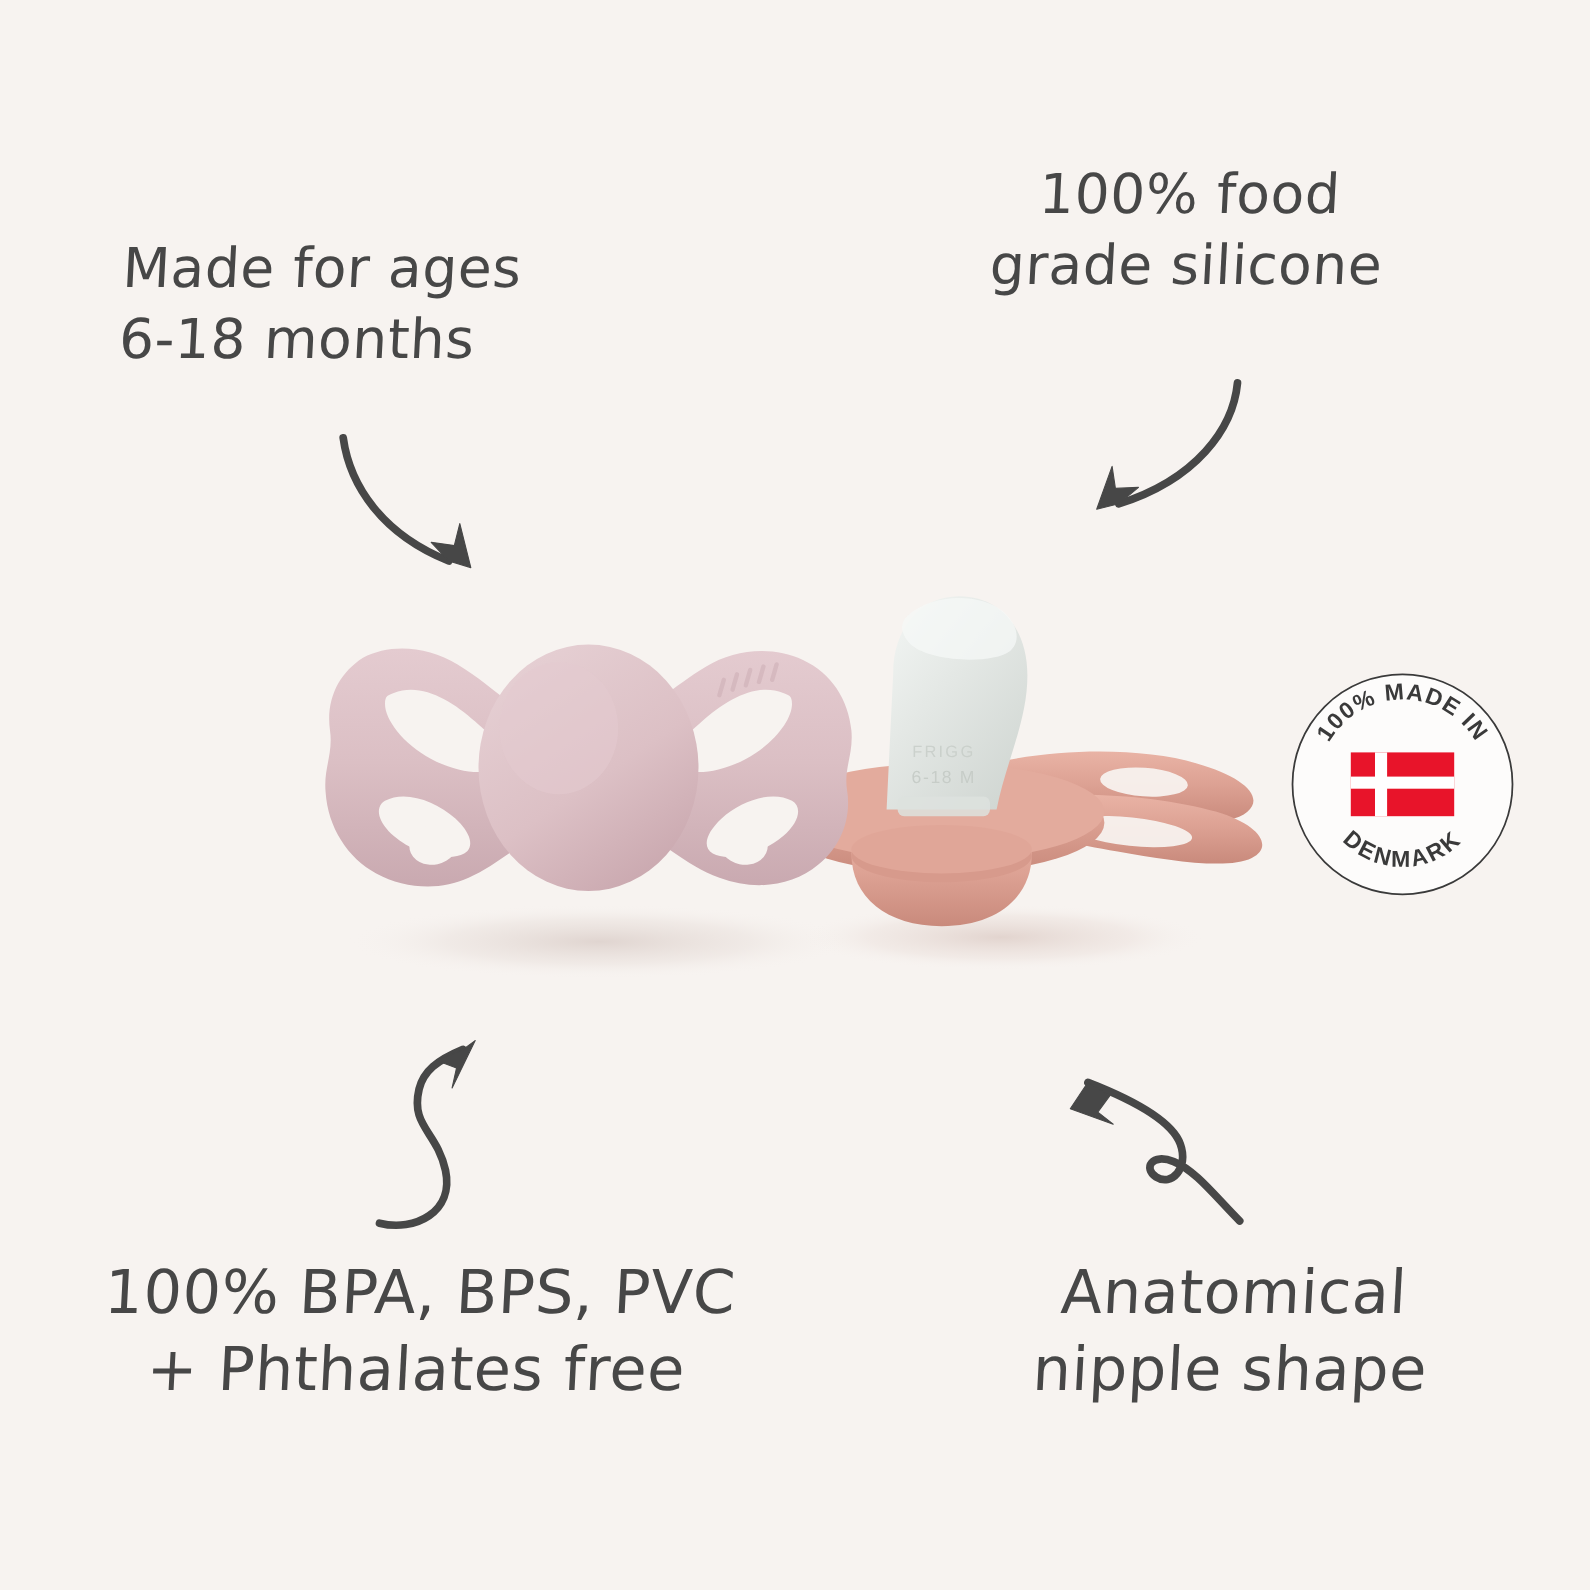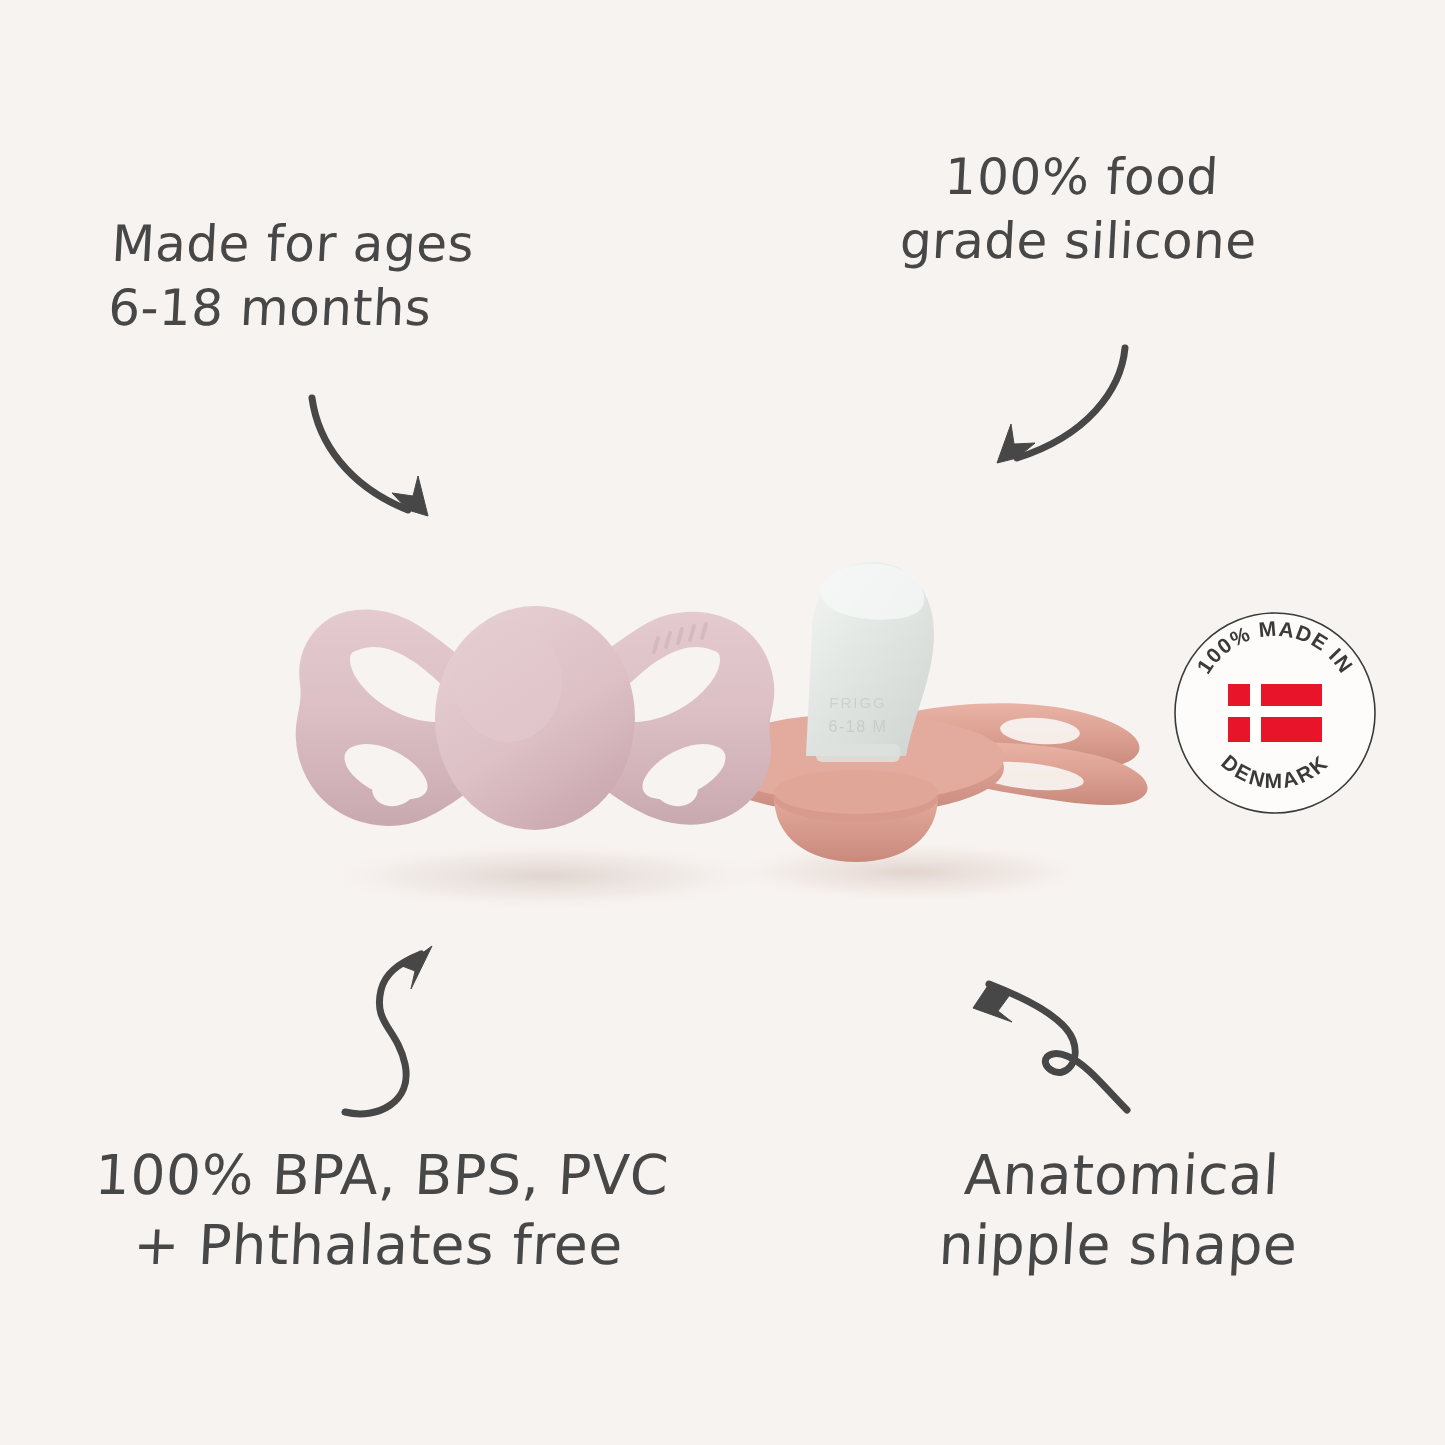--- a/index.html
+++ b/index.html
@@ -75,21 +75,21 @@
   .arrow-head {
     fill: #474747;
     stroke: #474747;
     stroke-linejoin: round;
   }
 
   
   #product {
     position: absolute;
     left: 250px;
-    top: 500px;
+    top: 480px;
     width: 950px;
     height: 430px;
   }
   .prod-svg {
     position: absolute;
     left: 0;
     top: 0;
   }
 
   

